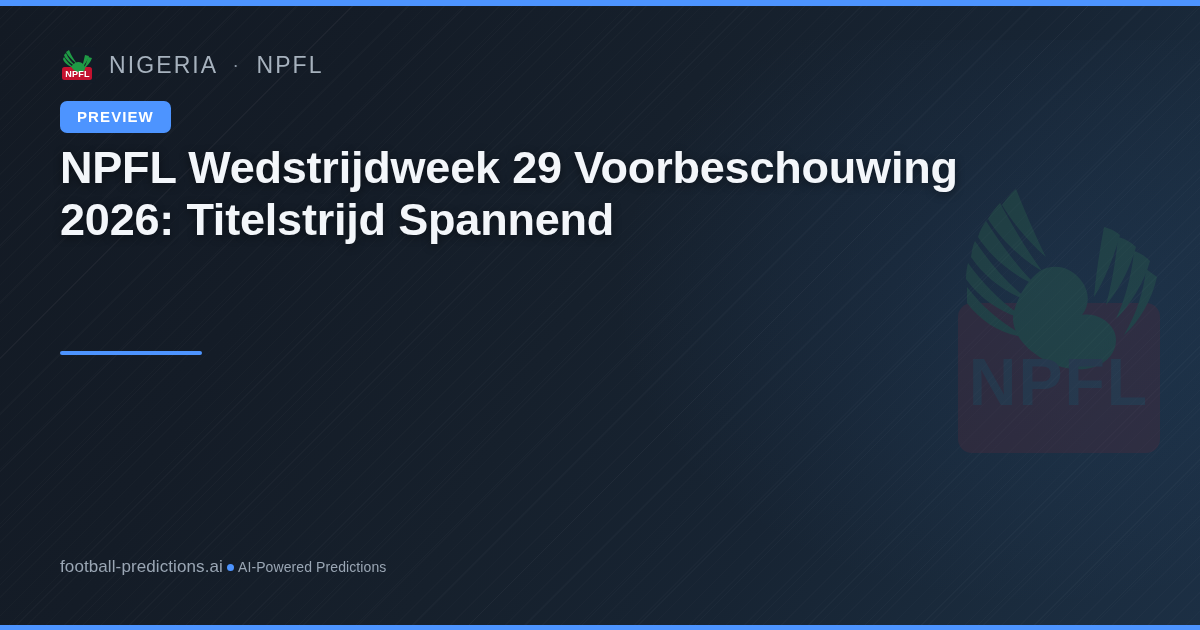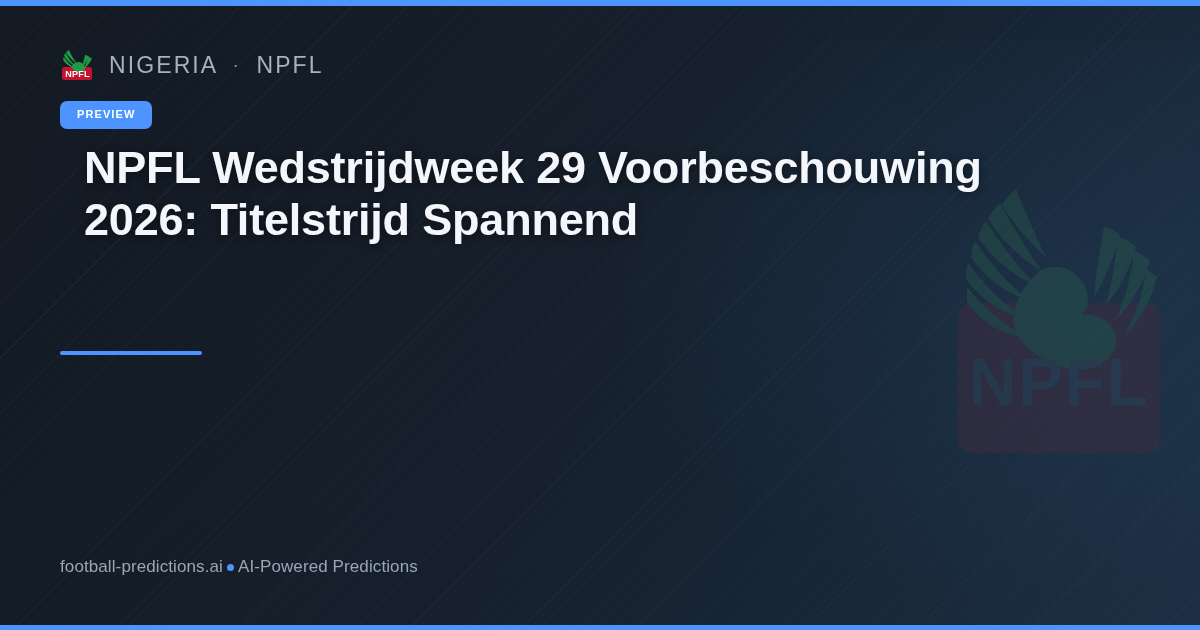--- a/index.html
+++ b/index.html
@@ -99,42 +99,41 @@
     color:#8b97a5;
     font-size:19px;
     vertical-align:2px;
   }
 
   
   #badge {
     position:absolute; left:60px; top:101px;
     background:#4d94ff;
     color:#ffffff;
-    font-size:11px;
+    font-size:15px;
     font-weight:bold;
     letter-spacing:1.1px;
     padding:8px 17px 9px 17px;
     border-radius:7px;
     z-index:4;
     line-height:1;
   }
 
   
   #headline {
     position:absolute;
     left:60px; top:142px;
     width:900px;
     font-size:45px;
     font-weight:bold;
     line-height:1.16;
     color:#f3f6fa;
     letter-spacing:-0.2px;
     text-shadow:0 2px 10px rgba(0,0,0,0.45);
     z-index:4;
-    margin-left:24px;
   }
 
   #title-rule {
     position:absolute;
     left:60px; top:351px;
     width:142px; height:4px;
     background:#4d94ff;
     border-radius:2px;
     z-index:4;
   }
@@ -152,21 +151,21 @@
     color:#9aa6b4;
     letter-spacing:0.1px;
   }
   #footer .dot {
     width:7px; height:7px;
     border-radius:50%;
     background:#4d94ff;
     flex:0 0 7px;
   }
   #footer .tagline {
-    font-size:17px;
+    font-size:14px;
     color:#9aa6b4;
     letter-spacing:0.1px;
   }
 
   
   #watermark {
     position:absolute;
     left:958px; top:175px;
     width:202px; height:278px;
     z-index:2;

